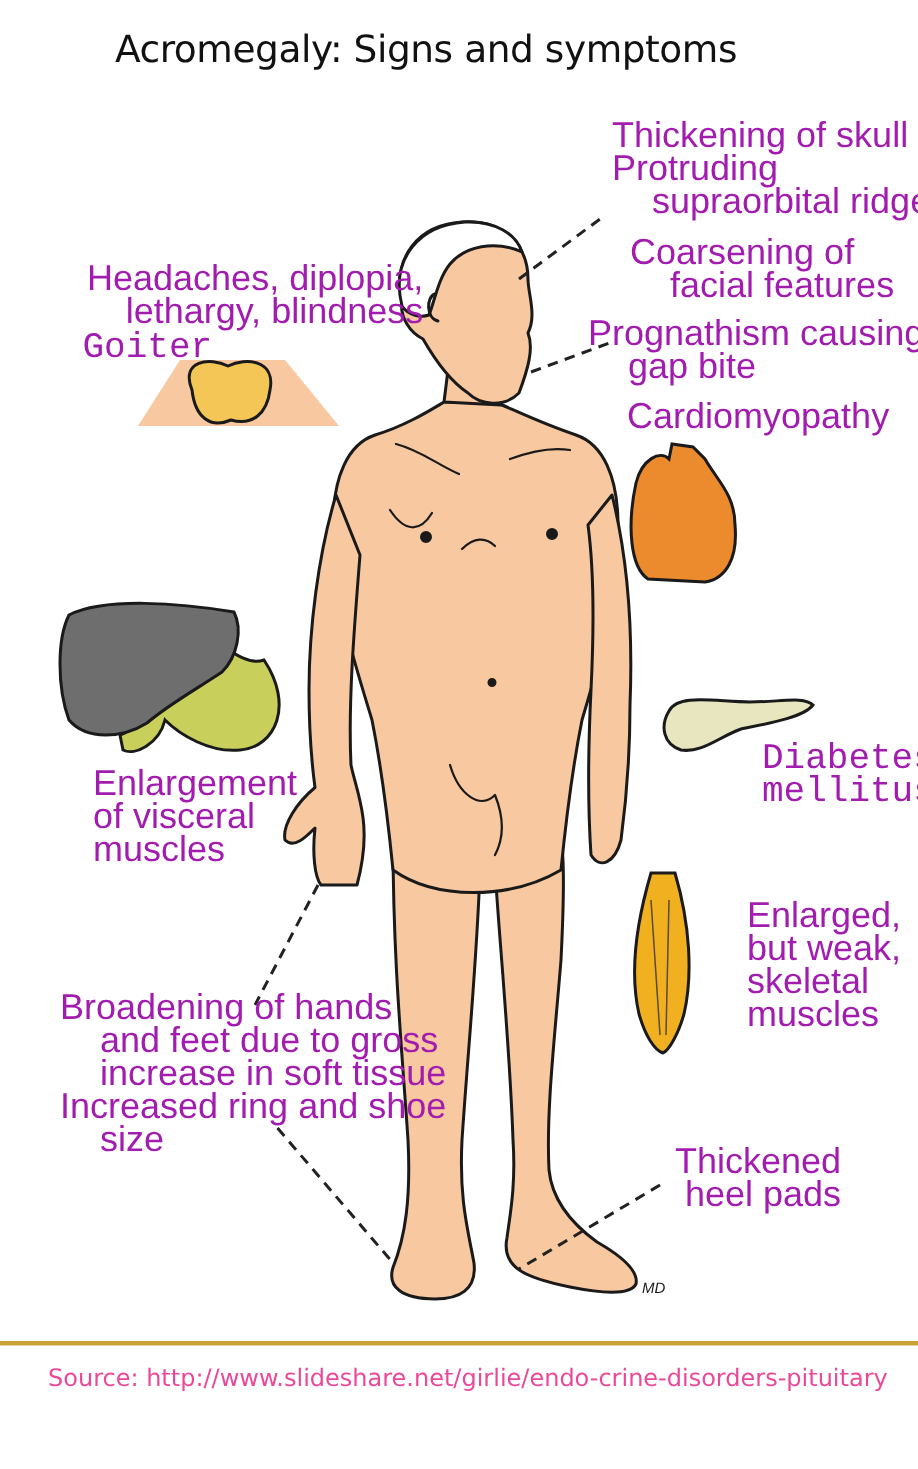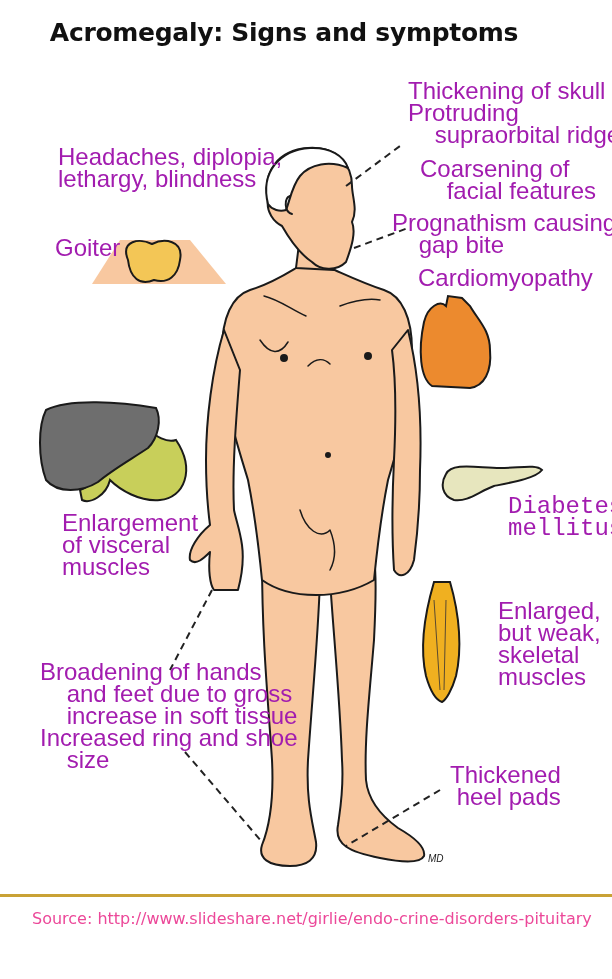--- a/index.html
+++ b/index.html
@@ -1,17 +1,17 @@
 <!DOCTYPE html>
 <html><head>
 <meta charset="utf-8">
 <style>
   html, body { margin:0; padding:0; background:#ffffff; }
   body { width:612px; height:979px; position:relative; overflow:hidden; font-family:"DejaVu Sans", sans-serif; color:#111; }
-  .title { position:absolute; left:0; top:18px; width:568px; text-align:center; font-size:25px; font-weight:bold; letter-spacing:-0.3px; color:#111; }
+  .title { position:absolute; left:0; top:18px; width:568px; text-align:center; font-size:25px; font-weight:normal; letter-spacing:-0.3px; color:#111; }
   .label { position:absolute; font-family:"Liberation Sans", sans-serif; font-size:24px; line-height:22px; color:#a21caf; white-space:pre; }
   .art { position:absolute; left:0; top:0; width:612px; height:880px; }
   .rule { position:absolute; left:0; top:894px; width:612px; height:3px; background:#c9a235; }
   .source { position:absolute; left:32px; top:904px; width:560px; font-family:"DejaVu Sans", sans-serif; font-size:16px; line-height:29px; color:#ec4899; }
 </style>
 </head>
 <body>
 
 <div class="title">Acromegaly: Signs and symptoms</div>
 
@@ -82,23 +82,23 @@
 </svg>
 
 <div class="label" style="left:408px;top:80px;">Thickening of skull
 Protruding
     supraorbital ridges</div>
 <div class="label" style="left:420px;top:158px;">Coarsening of
     facial features</div>
 <div class="label" style="left:392px;top:212px;">Prognathism causing
     gap bite</div>
 <div class="label" style="left:418px;top:267px;">Cardiomyopathy</div>
-<div class="label" style="left:58px;top:146px;">Headaches, diplopia,
+<div class="label" style="left:58px;top:175px;text-align:right;">Headaches, diplopia,
 lethargy, blindness</div>
-<div class="label" style="left:55px;top:237px;">Goiter</div>
+<div class="label" style="left:55px;top:222px;font-family:Liberation Mono, monospace;">Goiter</div>
 <div class="label" style="left:62px;top:512px;">Enlargement
 of visceral
 muscles</div>
 <div class="label" style="left:508px;top:496px;font-family:Liberation Mono, monospace;">Diabetes
 mellitus</div>
 <div class="label" style="left:498px;top:600px;">Enlarged,
 but weak,
 skeletal
 muscles</div>
 <div class="label" style="left:40px;top:661px;">Broadening of hands

